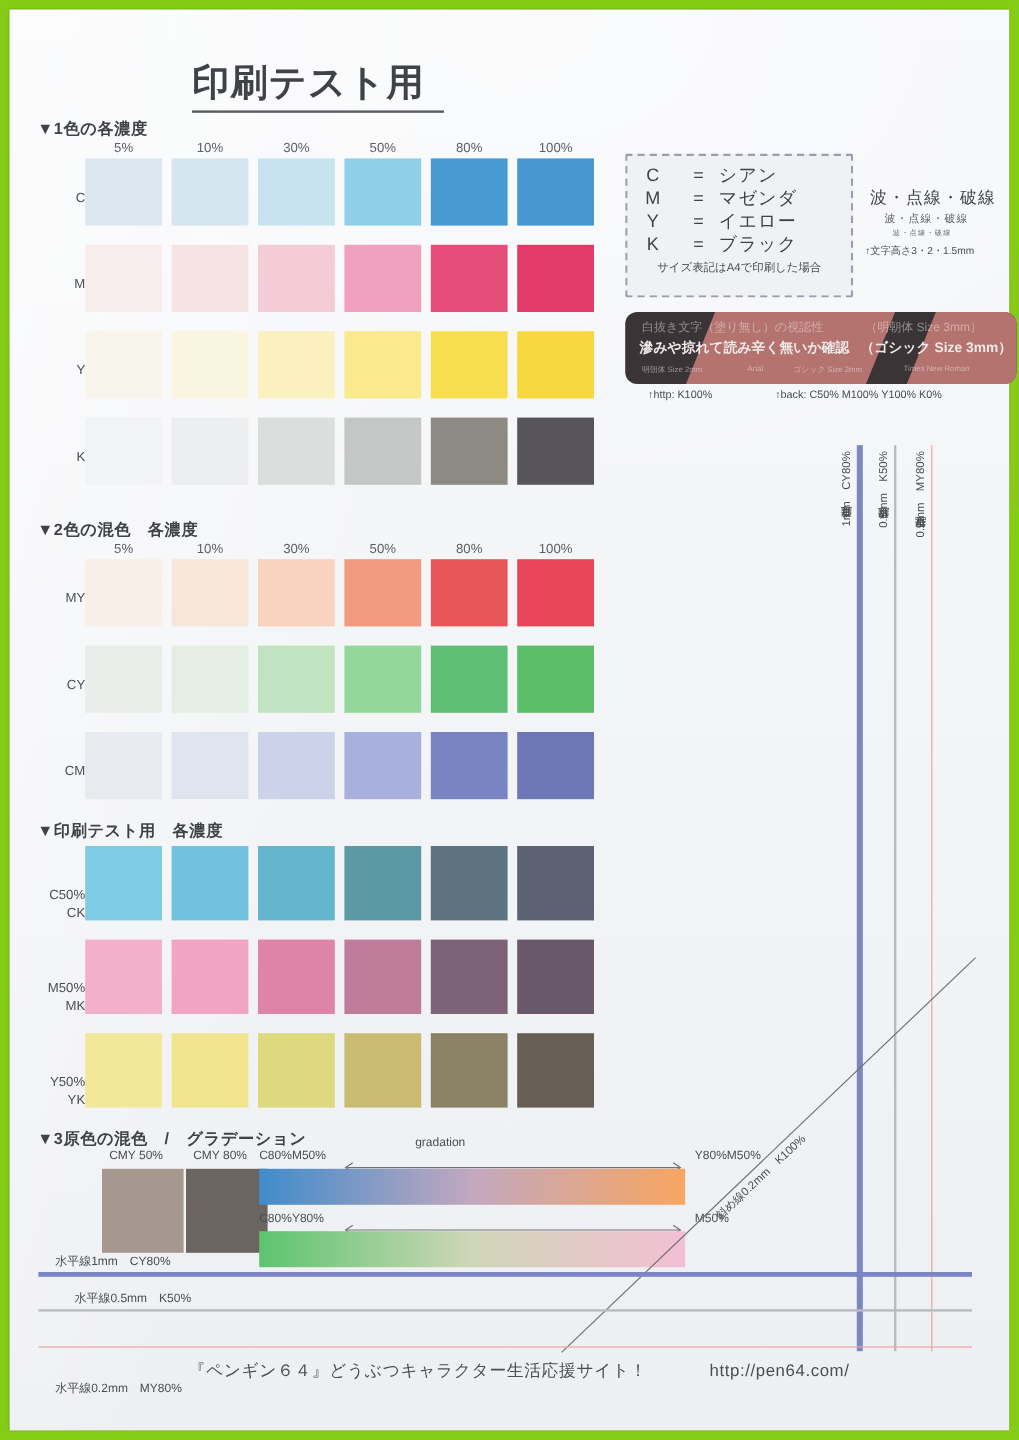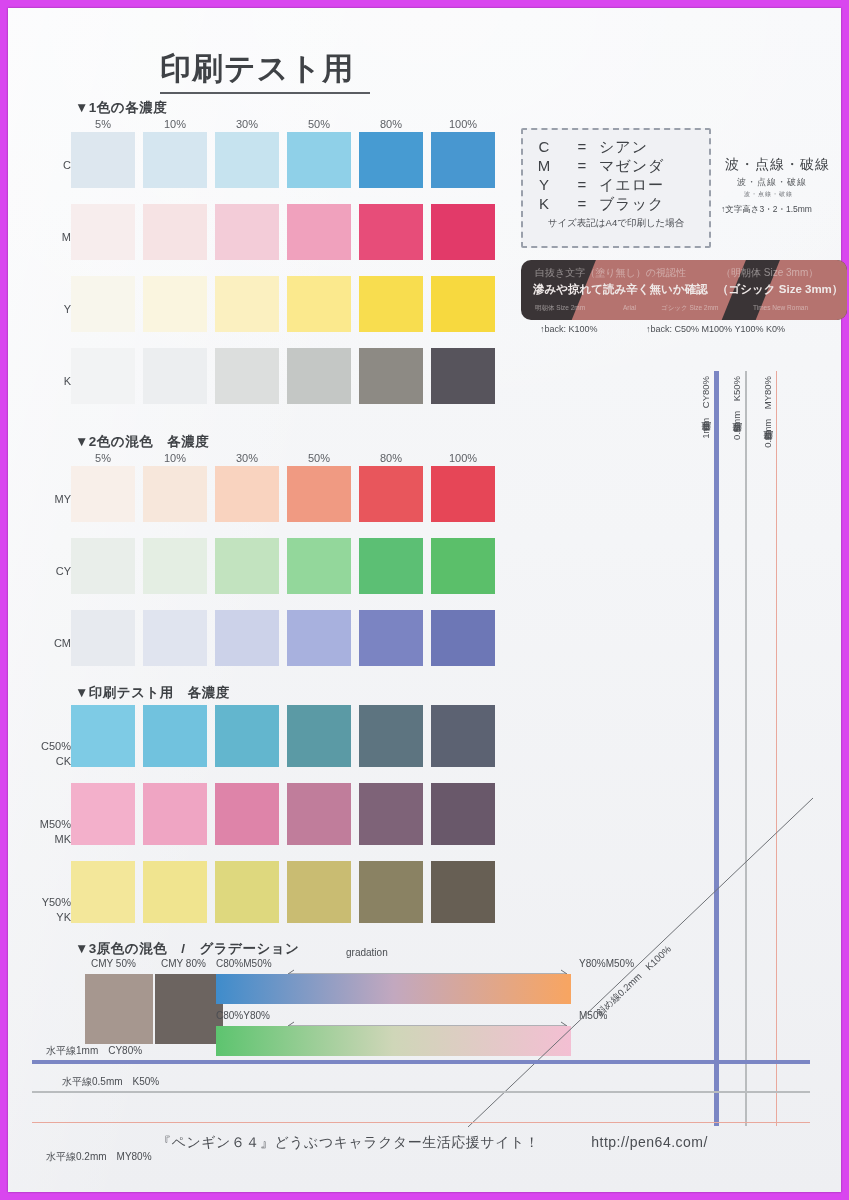--- a/index.html
+++ b/index.html
@@ -1,19 +1,19 @@
 <!DOCTYPE html>
 <html><head>
 <meta charset="utf-8">
 <style>
   html,body{margin:0;padding:0;background:#9d9d9d;}
   body{font-family:"Liberation Sans","DejaVu Sans",sans-serif;}
   #page{
     position:relative;width:849px;height:1200px;overflow:hidden;
-    background:#d946ef;
+    background:#84cc16;
     text-decoration:underline;
   }
   
   #sheet{
     position:absolute;left:8px;top:8px;width:833px;height:1184px;
     background:linear-gradient(180deg,#f7f8fa 0%,#f4f5f7 45%,#eeeff2 100%);
     box-shadow:0 0 2px rgba(0,0,0,.35);
   }
   #sheet:before{
     content:"";position:absolute;inset:0;
@@ -23,21 +23,21 @@
   }
   .abs{position:absolute;}
   
   #title{
     left:152px;top:40px;font-size:31px;font-weight:bold;letter-spacing:1px;
     color:#3f4246;
   }
   #title-underline{left:152px;top:84px;width:210px;height:2px;background:#5a5d62;}
   #subtitle{left:372px;top:57px;font-size:10.5px;color:#55585c;letter-spacing:.2px;}
   
-  .sec-head{font-size:13.5px;font-weight:bold;color:#3f4246;letter-spacing:.5px;margin-left:44px;}
+  .sec-head{font-size:13.5px;font-weight:bold;color:#3f4246;letter-spacing:.5px;}
   
   .pct-label{font-size:11px;color:#5c5f64;text-align:center;width:64px;}
   .row-label{font-size:11px;color:#4a4d52;text-align:right;width:54px;line-height:15px;}
   .sw{width:64px;height:56px;}
   
   #legend{
     left:513px;top:120px;width:186px;height:116px;
     background:#f0f1f4;
     border:2px dashed #9aa0ab;border-radius:2px;
   }
@@ -172,21 +172,21 @@
       <div class="band" id="ko-b2"></div>
       <div class="kt ko-min" style="left:14px;top:6px;">白抜き文字（塗り無し）の視認性</div>
       <div class="kt ko-min" style="left:200px;top:6px;">（明朝体 Size 3mm）</div>
       <div class="kt ko-gos" style="left:12px;top:22px;">滲みや掠れて読み辛く無いか確認</div>
       <div class="kt ko-gos" style="left:196px;top:22px;">（ゴシック Size 3mm）</div>
       <div class="kt ko-tiny" style="left:14px;top:44px;">明朝体 Size 2mm</div>
       <div class="kt ko-tiny" style="left:102px;top:44px;">Arial</div>
       <div class="kt ko-tiny" style="left:140px;top:44px;">ゴシック Size 2mm</div>
       <div class="kt ko-tiny" style="left:232px;top:44px;">Times New Roman</div>
     </div>
-    <div class="ko-cap abs" style="left:532px;top:316px;">↑back: K100%</div>
+    <div class="ko-cap abs" style="left:532px;top:316px;">↑http: K100%</div>
     <div class="ko-cap abs" style="left:638px;top:316px;">↑back: C50% M100% Y100% K0%</div>
 
     <div class="abs sec-head" style="left:23px;top:425px;">▼2色の混色　各濃度</div>
     <div class="abs" id="sec2-grid" style="left:63px;top:444px;">
         <div style="display: flex;">
           <div class="pct-label" style="margin-right: 8px;">5%</div>
           <div class="pct-label" style="margin-right: 8px;">10%</div>
           <div class="pct-label" style="margin-right: 8px;">30%</div>
           <div class="pct-label" style="margin-right: 8px;">50%</div>
           <div class="pct-label" style="margin-right: 8px;">80%</div>

